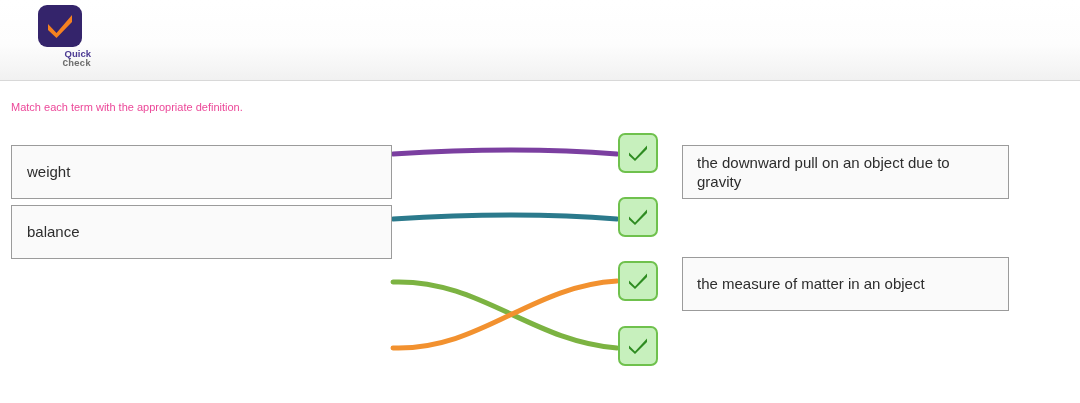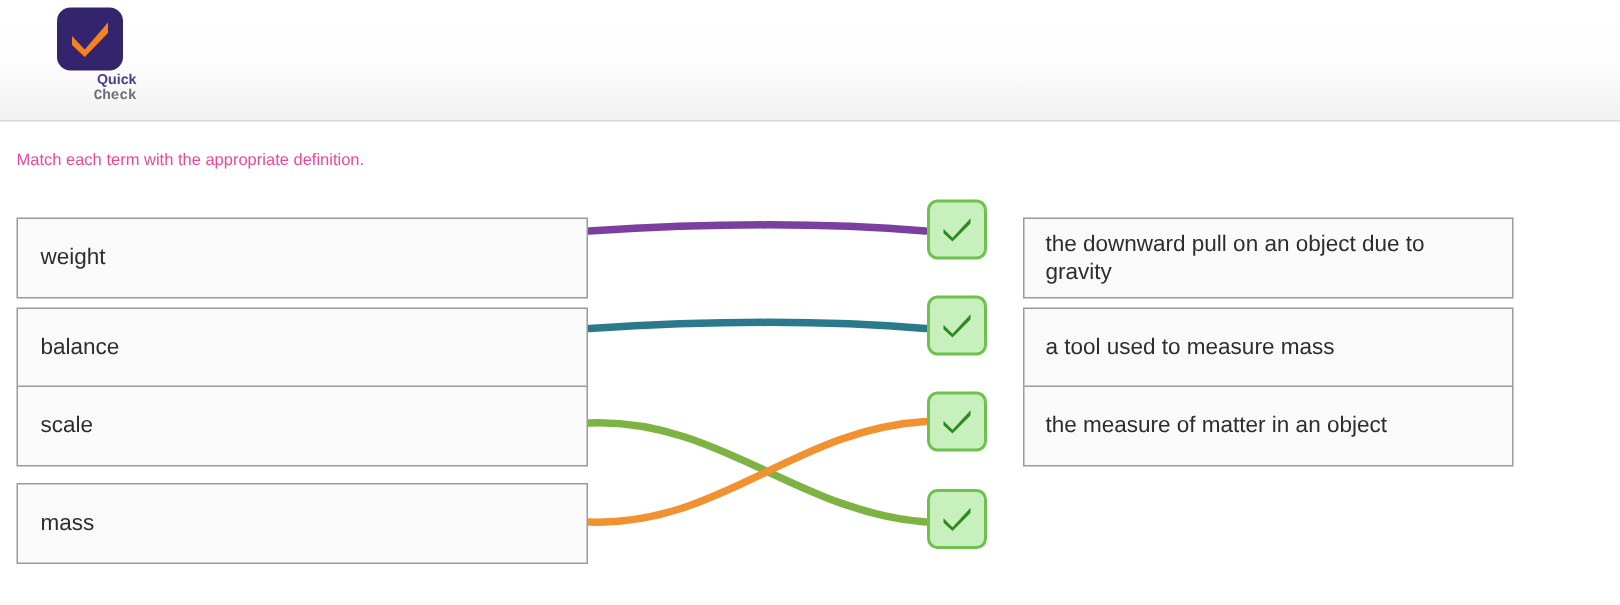--- a/index.html
+++ b/index.html
@@ -186,26 +186,20 @@
 
       <path d="M 393 219 C 480 222, 530 157, 617 152" fill="none" stroke="#f2912f" stroke-width="5" stroke-linecap="round"></path>
     </svg>
 
     <div class="card term row-0">
       <span class="card-text">weight</span>
     </div>
     <div class="card term row-1">
       <span class="card-text">balance</span>
     </div>
-    <div class="card term row-2">
-      <span class="card-text">scale</span>
-    </div>
-    <div class="card term row-3">
-      <span class="card-text">mass</span>
-    </div>
 
     <div class="badge row-0">
       <span>
         <svg width="22" height="18" viewBox="0 0 22 18">
           <path d="M2 8.5 L8 14.5 L20 1.5 L20 5 L8 17 L2 11.5 Z" fill="#2e8b21"></path>
         </svg>
       </span>
     </div>
     <div class="badge row-1">
       <span>
@@ -225,21 +219,18 @@
       <span>
         <svg width="22" height="18" viewBox="0 0 22 18">
           <path d="M2 8.5 L8 14.5 L20 1.5 L20 5 L8 17 L2 11.5 Z" fill="#2e8b21"></path>
         </svg>
       </span>
     </div>
 
     <div class="card definition row-0">
       <span class="card-text">the downward pull on an object due to gravity</span>
     </div>
-    <div class="card definition row-1">
-      <span class="card-text">a tool used to measure mass</span>
-    </div>
     <div class="card definition row-2">
       <span class="card-text">the measure of matter in an object</span>
     </div>
 
   </div>
 </div>
 
 </body></html>

